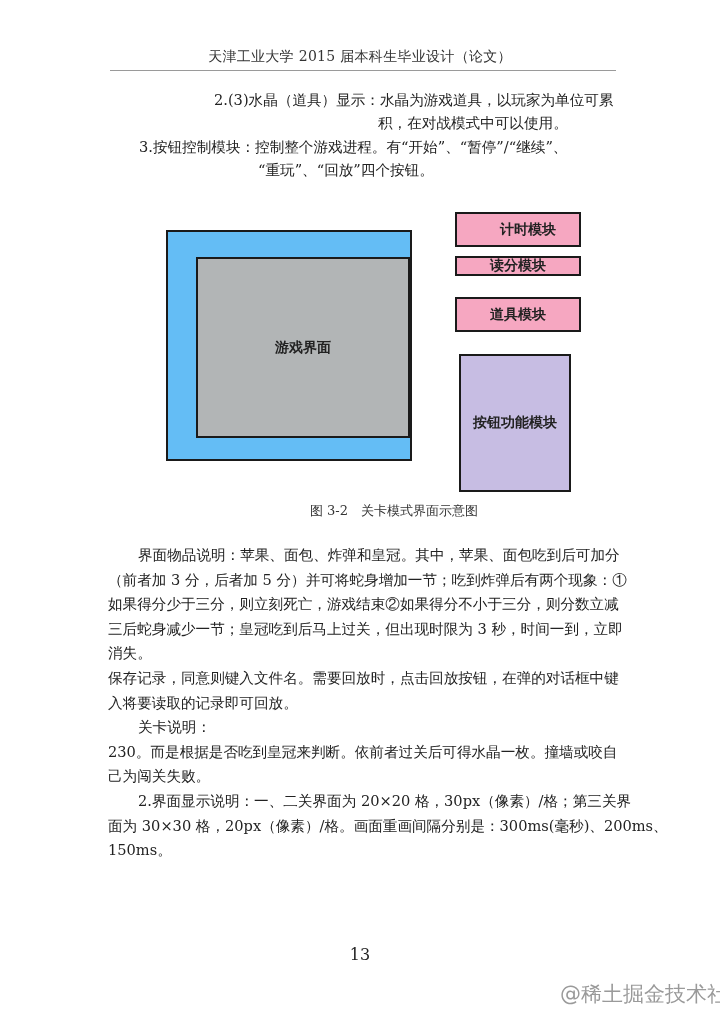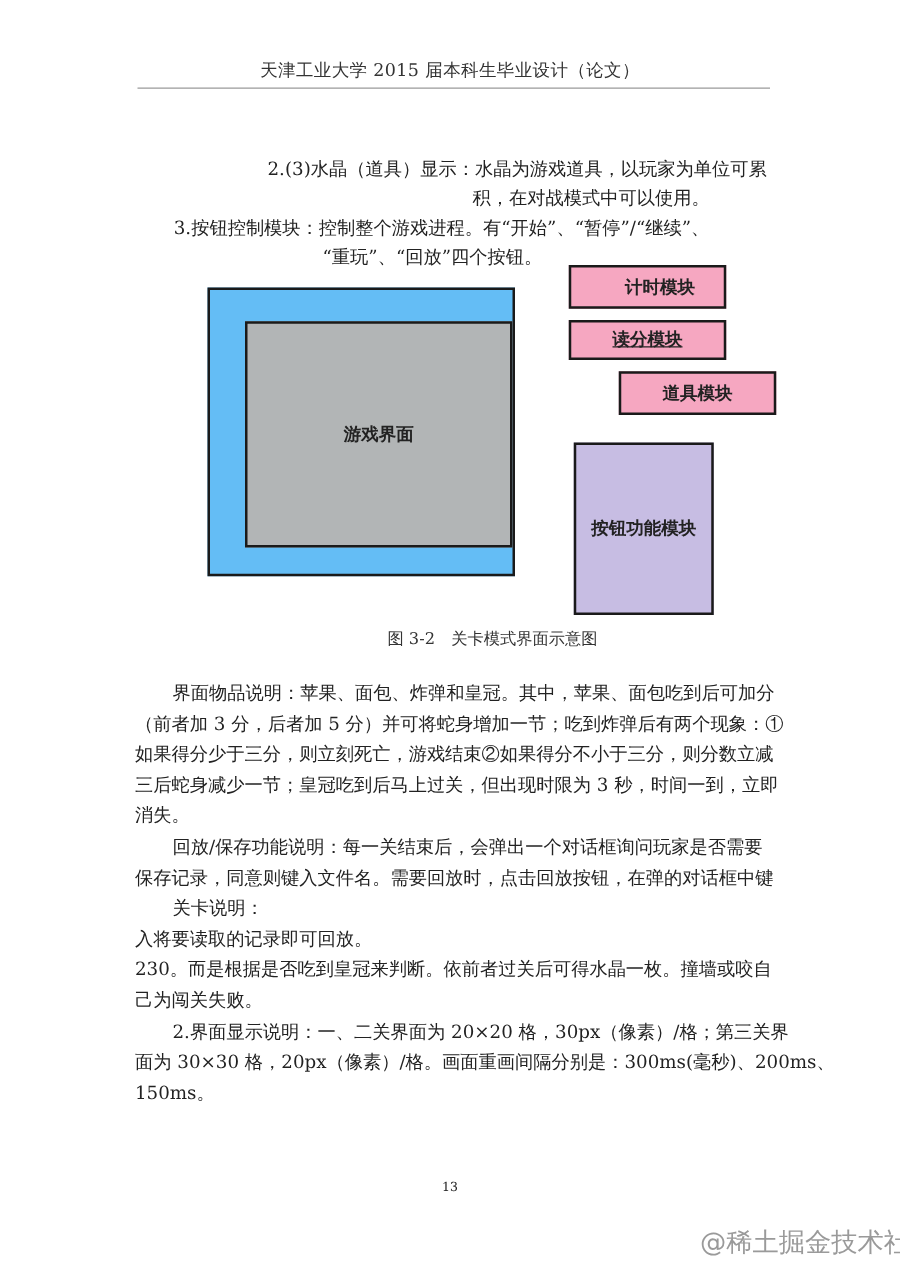--- a/index.html
+++ b/index.html
@@ -10,33 +10,33 @@
   }
   .abs { position: absolute; white-space: nowrap; }
   .header-title {
     left: 0; width: 720px; top: 48px; text-align: center;
     font-size: 14px; color: #333; letter-spacing: 0.3px;
   }
   .header-rule {
     left: 110px; top: 70px; width: 506px; height: 0;
     border-top: 1.5px solid #9a9a9a;
   }
-  .line { font-size: 14.6px; line-height: 20px; color: #222; margin-top: 36px; }
+  .line { font-size: 14.6px; line-height: 20px; color: #222; }
   .para { position: absolute; left: 108px; width: 504px; font-size: 14.6px; line-height: 24.6px; color: #222; text-align: justify; }
   .para .row { display: block; white-space: nowrap; height: 24.6px; }
   .para .row.indent { padding-left: 30px; }
 
   .box { position: absolute; box-sizing: border-box; border: 2px solid #1a1a1a; display: flex; align-items: center; justify-content: center; font-weight: bold; font-size: 14px; color: #222; font-family: "DejaVu Sans", "Liberation Sans", sans-serif; }
   .outer-box { left: 166px; top: 230px; width: 246px; height: 231px; background: #64bdf5; }
   .inner-box { left: 196px; top: 257px; width: 214px; height: 181px; background: #b2b5b6; }
   .pink { background: #f6a7c1; left: 455px; width: 126px; }
   .purple { background: #c7bde3; left: 459px; top: 354px; width: 112px; height: 138px; }
 
   .caption { left: 0; width: 720px; top: 502px; text-align: center; font-size: 13px; color: #333; padding-left: 34px; }
-  .page-number { left: 0; width: 720px; top: 945px; text-align: center; font-size: 10px; color: #222; }
+  .page-number { left: 0; width: 720px; top: 945px; text-align: center; font-size: 16px; color: #222; }
   .watermark { left: 560px; top: 980px; font-size: 21px; color: #9a9a9a; font-family: "DejaVu Sans", "Liberation Sans", sans-serif; }
 </style>
 </head>
 <body>
 
 <div class="abs header-title">天津工业大学 2015 届本科生毕业设计（论文）</div>
 <div class="abs header-rule"></div>
 
 <div class="abs line" style="left:214px; top:90px;">2.(3)水晶（道具）显示：水晶为游戏道具，以玩家为单位可累</div>
 <div class="abs line" style="left:378px; top:113px;">积，在对战模式中可以使用。</div>
@@ -44,43 +44,42 @@
 <div class="abs line" style="left:258px; top:160px;">“重玩”、“回放”四个按钮。</div>
 
 <div>
   <div class="box outer-box"></div>
   <div class="box inner-box">
     <span>游戏界面</span>
   </div>
   <div class="box pink" style="top:212px; height:35px;padding-left:20px;">
     <span>计时模块</span>
   </div>
-  <div class="box pink" style="top:256px; height:32px;text-decoration:underline;">
+  <div class="box pink" style="top:256px; height:20px;">
     <span>读分模块</span>
   </div>
-  <div class="box pink" style="top:297px; height:35px;margin-left:40px;">
+  <div class="box pink" style="top:297px; height:35px;">
     <span>道具模块</span>
   </div>
   <div class="box purple">
     <span>按钮功能模块</span>
   </div>
 </div>
 
 <div class="abs caption">图 3-2　关卡模式界面示意图</div>
 
 <div class="para" style="top:543px;">
   <span class="row indent">界面物品说明：苹果、面包、炸弹和皇冠。其中，苹果、面包吃到后可加分</span>
   <span class="row">（前者加 3 分，后者加 5 分）并可将蛇身增加一节；吃到炸弹后有两个现象：①</span>
   <span class="row">如果得分少于三分，则立刻死亡，游戏结束②如果得分不小于三分，则分数立减</span>
   <span class="row">三后蛇身减少一节；皇冠吃到后马上过关，但出现时限为 3 秒，时间一到，立即</span>
   <span class="row">消失。</span>
-  <span class="row indent">回放/保存功能说明：每一关结束后，会弹出一个对话框询问玩家是否需要</span>
   <span class="row">保存记录，同意则键入文件名。需要回放时，点击回放按钮，在弹的对话框中键</span>
+  <span class="row">入将要读取的记录即可回放。</span>
   <span class="row indent">关卡说明：</span>
-  <span class="row">入将要读取的记录即可回放。</span>
   <span class="row">230。而是根据是否吃到皇冠来判断。依前者过关后可得水晶一枚。撞墙或咬自</span>
   <span class="row">己为闯关失败。</span>
   <span class="row indent">2.界面显示说明：一、二关界面为 20×20 格，30px（像素）/格；第三关界</span>
   <span class="row">面为 30×30 格，20px（像素）/格。画面重画间隔分别是：300ms(毫秒)、200ms、</span>
   <span class="row">150ms。</span>
 </div>
 
 <div class="abs page-number">13</div>
 <div class="abs watermark">@稀土掘金技术社区</div>
 

